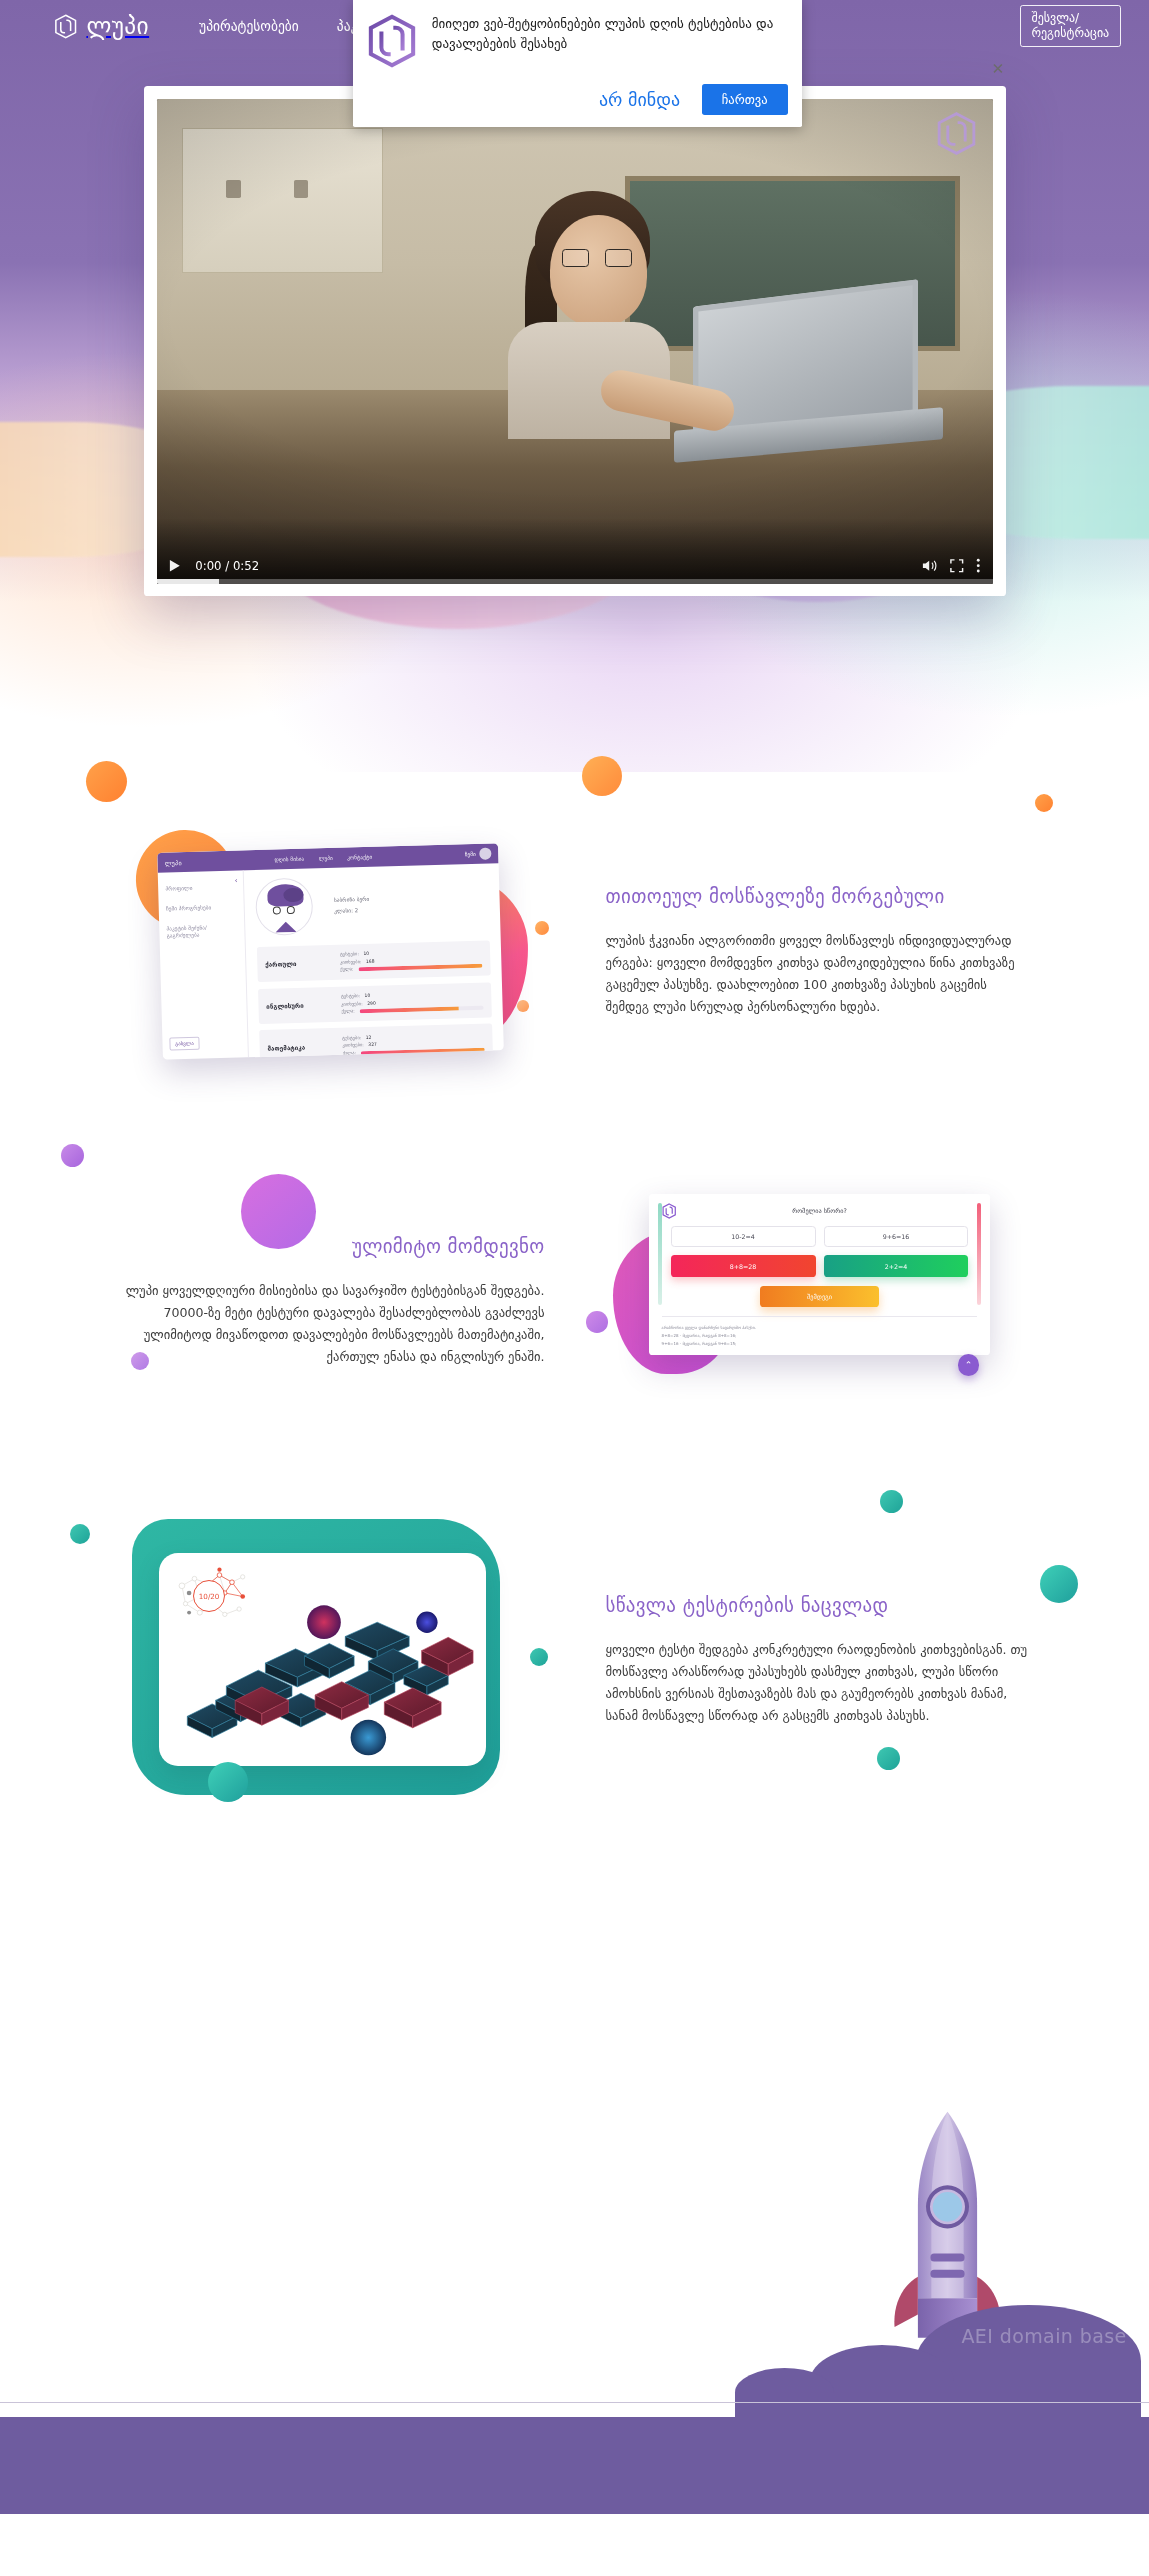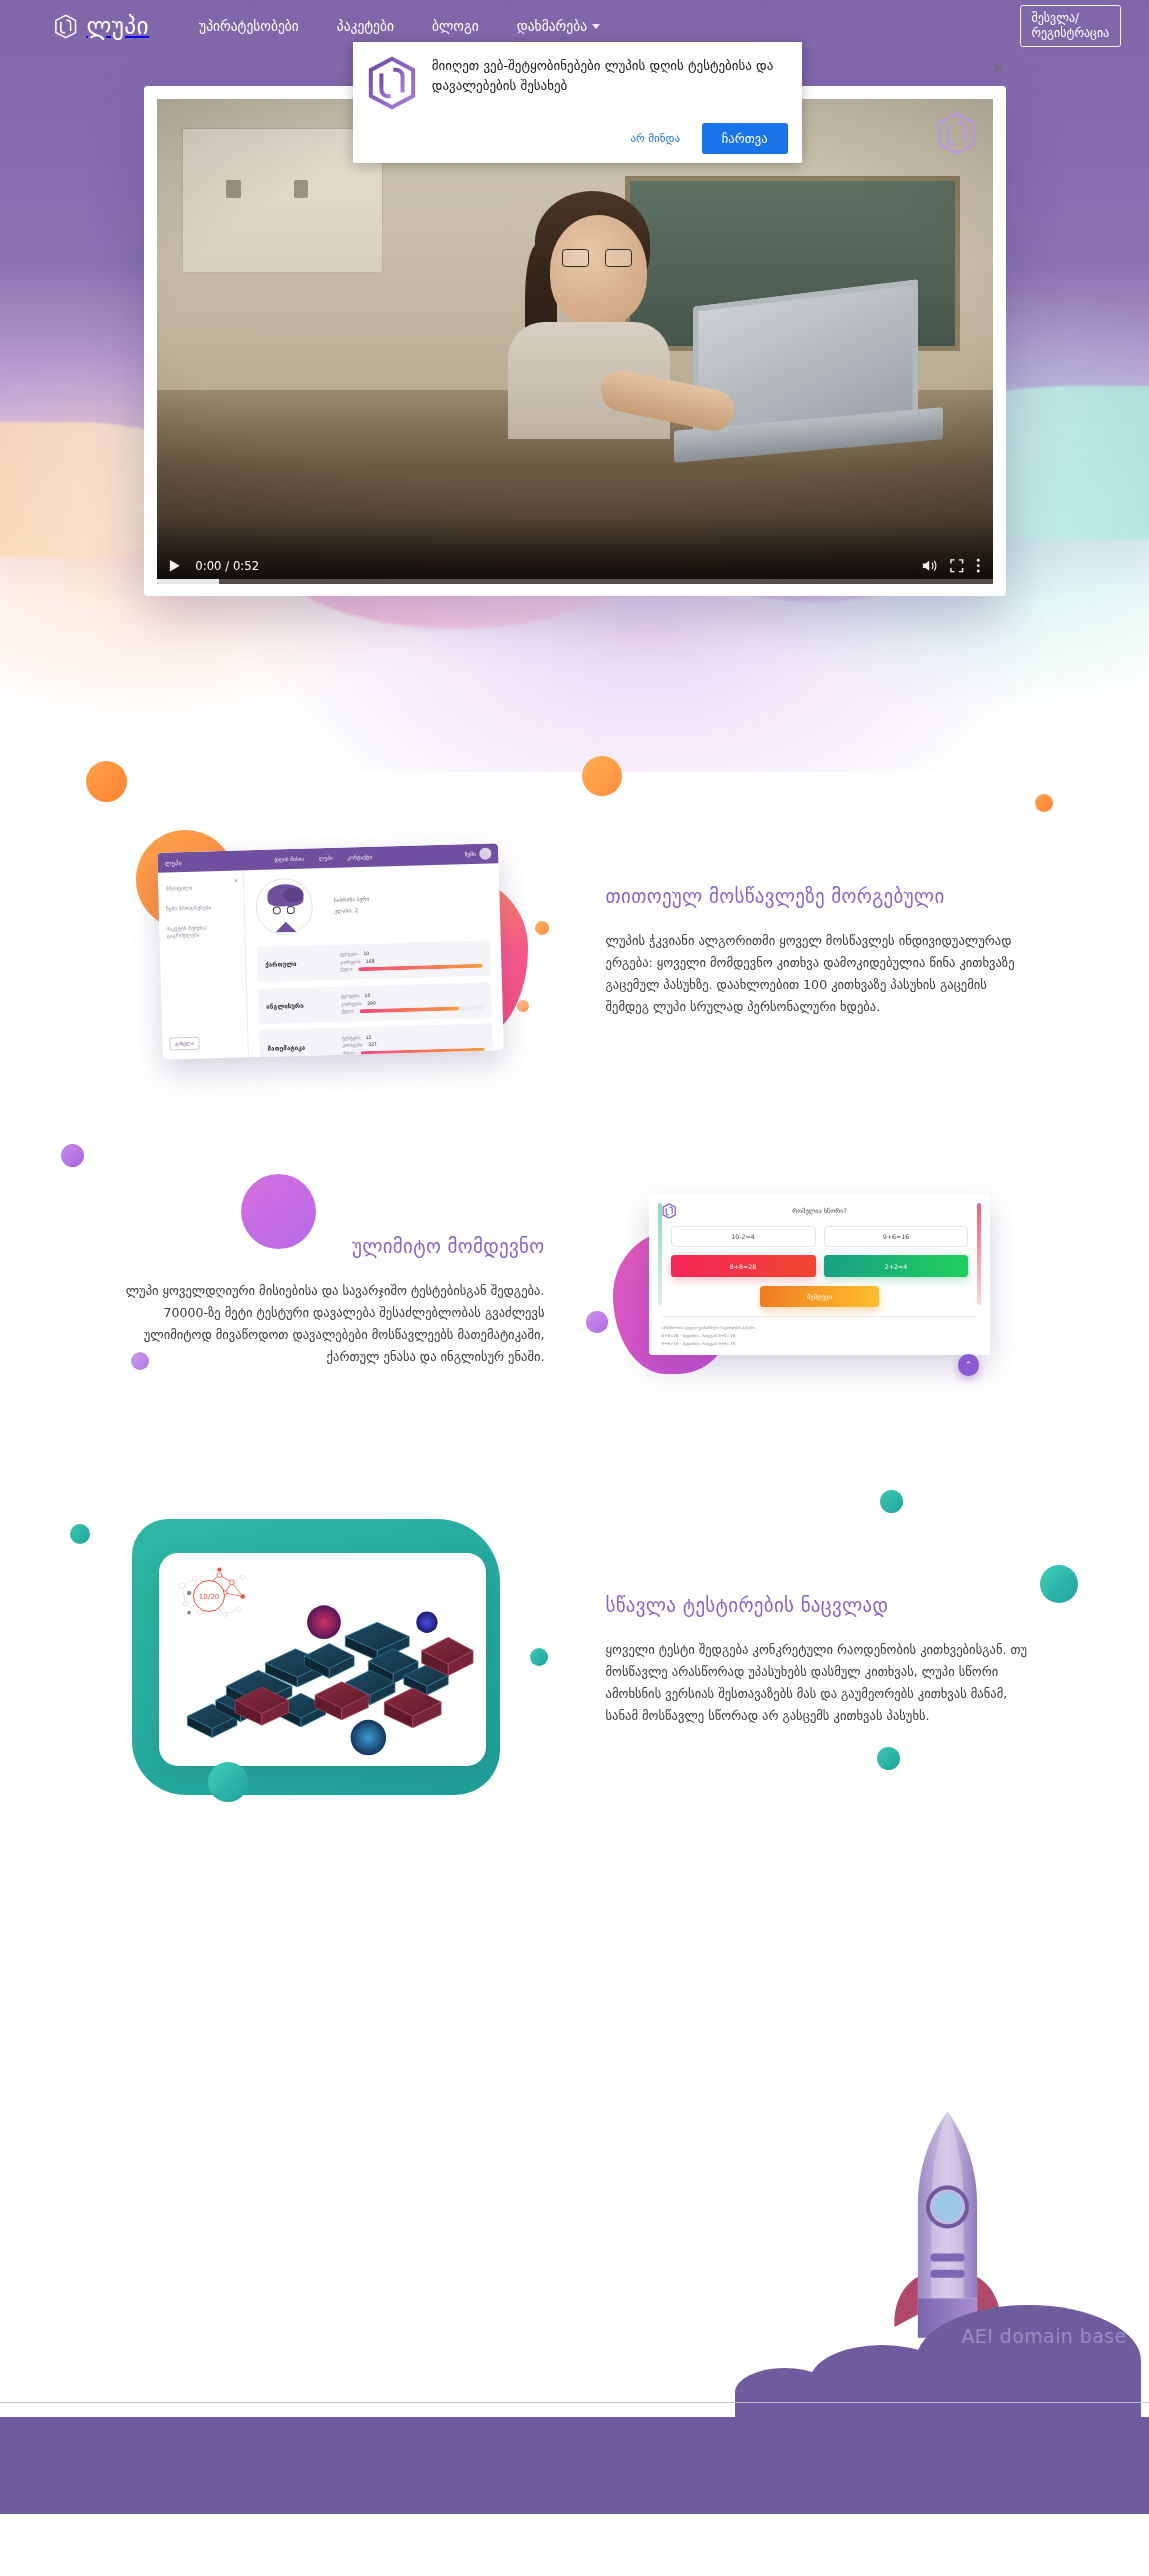--- a/index.html
+++ b/index.html
@@ -131,28 +131,27 @@
     cursor:pointer; z-index:12;
   }
 
   
   .consent {
     position:absolute; z-index:60; left:353px; top:0;
     width:449px; background:#fff;
     box-shadow:0 2.7px 12.6px rgba(0,0,0,.26);
     border-radius:0 0 1.8px 1.8px;
     padding:12.6px 14.4px 9px;
-    margin-top:42px;
   }
   .consent-top { display:flex; gap:14.4px; align-items:flex-start; }
   .consent-logo { width:50px; height:54px; flex:0 0 auto; margin-top:1.8px;}
   .consent-text { font-size:13px; line-height:1.5; color:#1b1b1b; padding-top:1.8px;}
   .consent-actions { display:flex; justify-content:flex-end; align-items:center; gap:9px; margin-top:12.6px;}
   .btn-deny {
-    background:none; border:none; color:#1a73e8; font-size:11px;
+    background:none; border:none; color:#1a73e8; font-size:18px;
     padding:8px 12.6px; cursor:pointer; border-radius:2.7px; font-family:inherit;
   }
   .btn-allow {
     background:#1a73e8; border:none; color:#fff; font-size:12.6px;
     padding:8px 20px; cursor:pointer; border-radius:2.7px; font-family:inherit;
   }
 
   
   .feature {
     position:relative; width:1150px;

